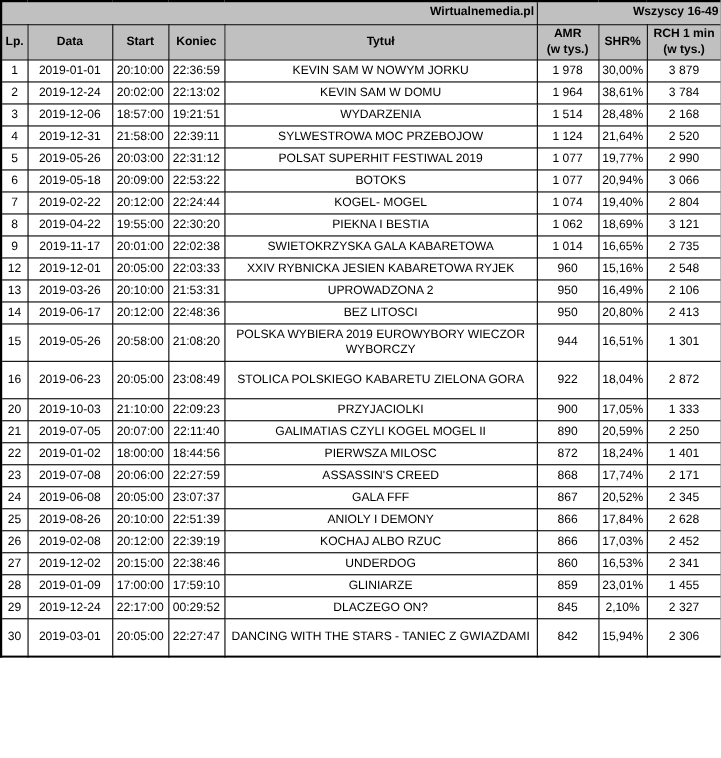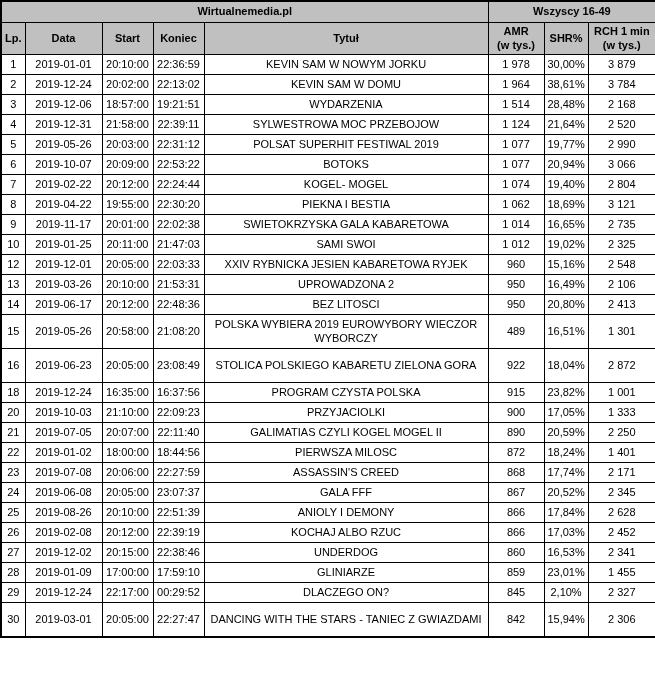--- a/index.html
+++ b/index.html
@@ -29,20 +29,21 @@
     overflow: hidden;
     line-height: 1.25;
   }
   table.ratings thead th {
     background: #c0c0c0;
     font-weight: bold;
     white-space: pre-line;
   }
   table.ratings thead tr.top-header th {
     height: 18px;
+    text-align: right;
   }
   table.ratings thead tr.col-headers th {
     height: 29px;
   }
   table.ratings tbody td {
     height: 17px;
     background: #ffffff;
     font-weight: normal;
   }
   table.ratings tbody tr.tall td {
@@ -132,21 +133,21 @@
           <td>2019-05-26</td>
           <td>20:03:00</td>
           <td>22:31:12</td>
           <td class="title-cell">POLSAT SUPERHIT FESTIWAL 2019</td>
           <td>1 077</td>
           <td>19,77%</td>
           <td>2 990</td>
         </tr>
         <tr>
           <td>6</td>
-          <td>2019-10-07</td>
+          <td>2019-05-18</td>
           <td>20:09:00</td>
           <td>22:53:22</td>
           <td class="title-cell">BOTOKS</td>
           <td>1 077</td>
           <td>20,94%</td>
           <td>3 066</td>
         </tr>
         <tr>
           <td>7</td>
           <td>2019-02-22</td>
@@ -171,30 +172,20 @@
           <td>9</td>
           <td>2019-11-17</td>
           <td>20:01:00</td>
           <td>22:02:38</td>
           <td class="title-cell">SWIETOKRZYSKA GALA KABARETOWA</td>
           <td>1 014</td>
           <td>16,65%</td>
           <td>2 735</td>
         </tr>
         <tr>
-          <td>10</td>
-          <td>2019-01-25</td>
-          <td>20:11:00</td>
-          <td>21:47:03</td>
-          <td class="title-cell">SAMI SWOI</td>
-          <td>1 012</td>
-          <td>19,02%</td>
-          <td>2 325</td>
-        </tr>
-        <tr>
           <td>12</td>
           <td>2019-12-01</td>
           <td>20:05:00</td>
           <td>22:03:33</td>
           <td class="title-cell">XXIV RYBNICKA JESIEN KABARETOWA RYJEK</td>
           <td>960</td>
           <td>15,16%</td>
           <td>2 548</td>
         </tr>
         <tr>
@@ -216,45 +207,35 @@
           <td>950</td>
           <td>20,80%</td>
           <td>2 413</td>
         </tr>
         <tr class="tall">
           <td>15</td>
           <td>2019-05-26</td>
           <td>20:58:00</td>
           <td>21:08:20</td>
           <td class="title-cell">POLSKA WYBIERA 2019 EUROWYBORY WIECZOR WYBORCZY</td>
-          <td>489</td>
+          <td>944</td>
           <td>16,51%</td>
           <td>1 301</td>
         </tr>
         <tr class="tall">
           <td>16</td>
           <td>2019-06-23</td>
           <td>20:05:00</td>
           <td>23:08:49</td>
           <td class="title-cell">STOLICA POLSKIEGO KABARETU ZIELONA GORA</td>
           <td>922</td>
           <td>18,04%</td>
           <td>2 872</td>
         </tr>
         <tr>
-          <td>18</td>
-          <td>2019-12-24</td>
-          <td>16:35:00</td>
-          <td>16:37:56</td>
-          <td class="title-cell">PROGRAM CZYSTA POLSKA</td>
-          <td>915</td>
-          <td>23,82%</td>
-          <td>1 001</td>
-        </tr>
-        <tr>
           <td>20</td>
           <td>2019-10-03</td>
           <td>21:10:00</td>
           <td>22:09:23</td>
           <td class="title-cell">PRZYJACIOLKI</td>
           <td>900</td>
           <td>17,05%</td>
           <td>1 333</td>
         </tr>
         <tr>

